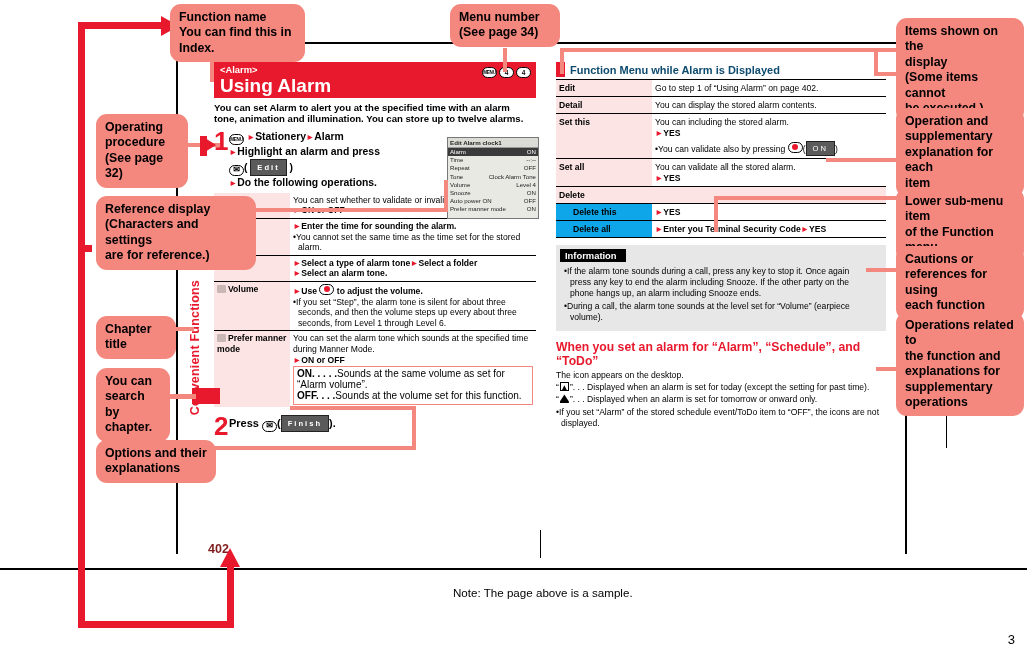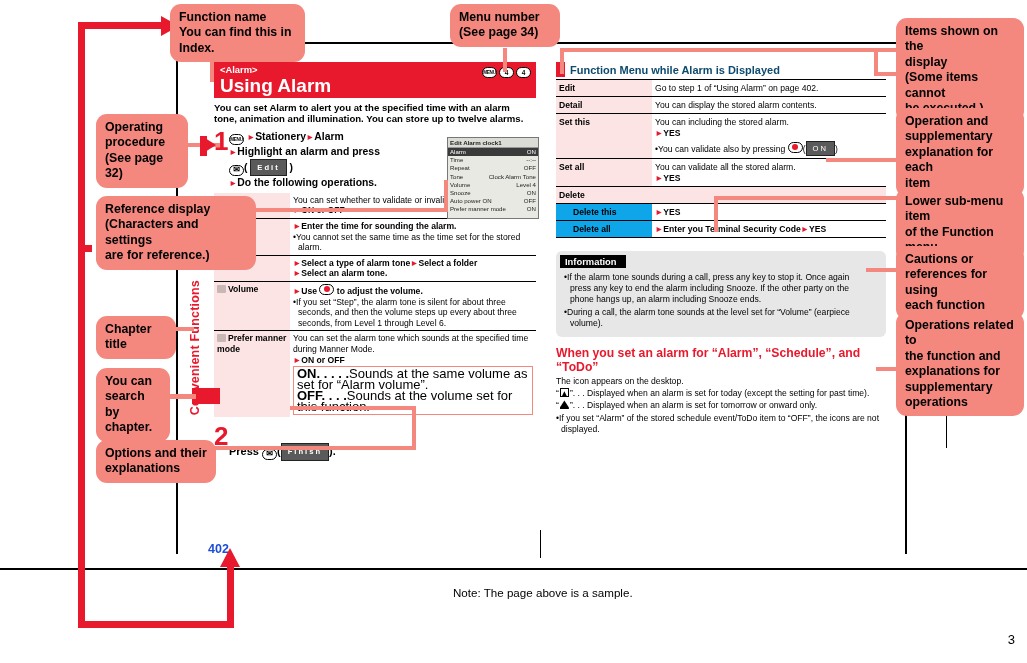--- a/index.html
+++ b/index.html
@@ -152,28 +152,28 @@
   .opttable tr > td:nth-child(2) { background:#fff; }
   .opttable tr.topline > td { border-top:1.1px solid #000; }
   .opt-icon {
     display:inline-block; width:9px; height:8px; margin-right:2px;
     vertical-align:-1px; background:#c9b7b6; border-radius:1px;
     position:relative;
   }
   .b { font-weight:bold; }
   .note-box {
     border:1.4px solid #f4877e; padding:2px 3px; margin-top:1px;
-    background:#fff; font-size:13px; line-height:10.8px;
+    background:#fff; font-size:10px; line-height:10.8px;
   }
 
   .step2 { display:flex; margin-top:6px; align-items:flex-start; }
 
   .pagenum {
     position:absolute; left:208px; top:542px;
-    font-size:12.5px; font-weight:bold; color:#1d4ed8;
+    font-size:12.5px; font-weight:bold; color:#7f1d1d;
   }
   .notetext {
     position:absolute; left:453px; top:586px;
     font-size:11.6px; color:#000;
   }
   .cornernum {
     position:absolute; right:12px; top:632px;
     font-size:13px; color:#000; font-weight:normal;
   }
 
@@ -189,21 +189,21 @@
   .fmtable { width:330px; border-collapse:collapse; margin-top:0px; }
   .fmtable td {
     vertical-align:top; padding:2.5px 3px;
     font-size:8.6px; line-height:11px;
     border-bottom:1px solid #000;
   }
   .fmtable td.k { width:96px; font-weight:bold; background:#fbe4e3; }
   .fmtable td.v { background:#fff; }
   .sub-k { width:96px; font-weight:bold; background:#0ea5e9; padding-left:17px !important;margin-top:48px; }
 
-  .infobox { margin-top:13px; background:#e7e7e7; padding:0 12px 5px 0;border-radius:6px; }
+  .infobox { margin-top:7px; background:#e7e7e7; padding:0 12px 5px 0; }
   .infobox .hd {
     background:#000; color:#fff; font-weight:bold; font-size:9.4px;
     display:inline-block; padding:1px 9px 1px 5px; margin-left:4px;
   }
   .infobox ul { margin:3px 0 0 0; padding:0 6px 0 8px; list-style:none; }
   .infobox li {
     font-size:8.6px; line-height:10.8px; margin-bottom:3px;
     text-indent:-6px; padding-left:6px;
   }
 
@@ -436,21 +436,21 @@
             <div><b>ON</b><b>. . . . .</b><span>Sounds at the same volume as set for “Alarm volume”.</span></div>
             <div><b>OFF</b><b>. . . .</b><span>Sounds at the volume set for this function.</span></div>
           </div>
         </td>
       </tr>
     </tbody>
       </table>
 
     <div class="step2">
       <div class="stepnum">2</div>
-      <div class="stepbody" style="font-size:11px;margin-top:18px;">
+      <div class="stepbody" style="font-size:11px;">
         <span>Press</span>
         <span class="roundkey mail">✉</span>(<span class="softkey">Finish</span><span>).</span>
       </div>
     </div>
   </div>
 
   <div class="phonemock">
     <div class="pm-title">Edit Alarm clock1</div>
     <div class="pm-row sel">
         <span>Alarm</span>

